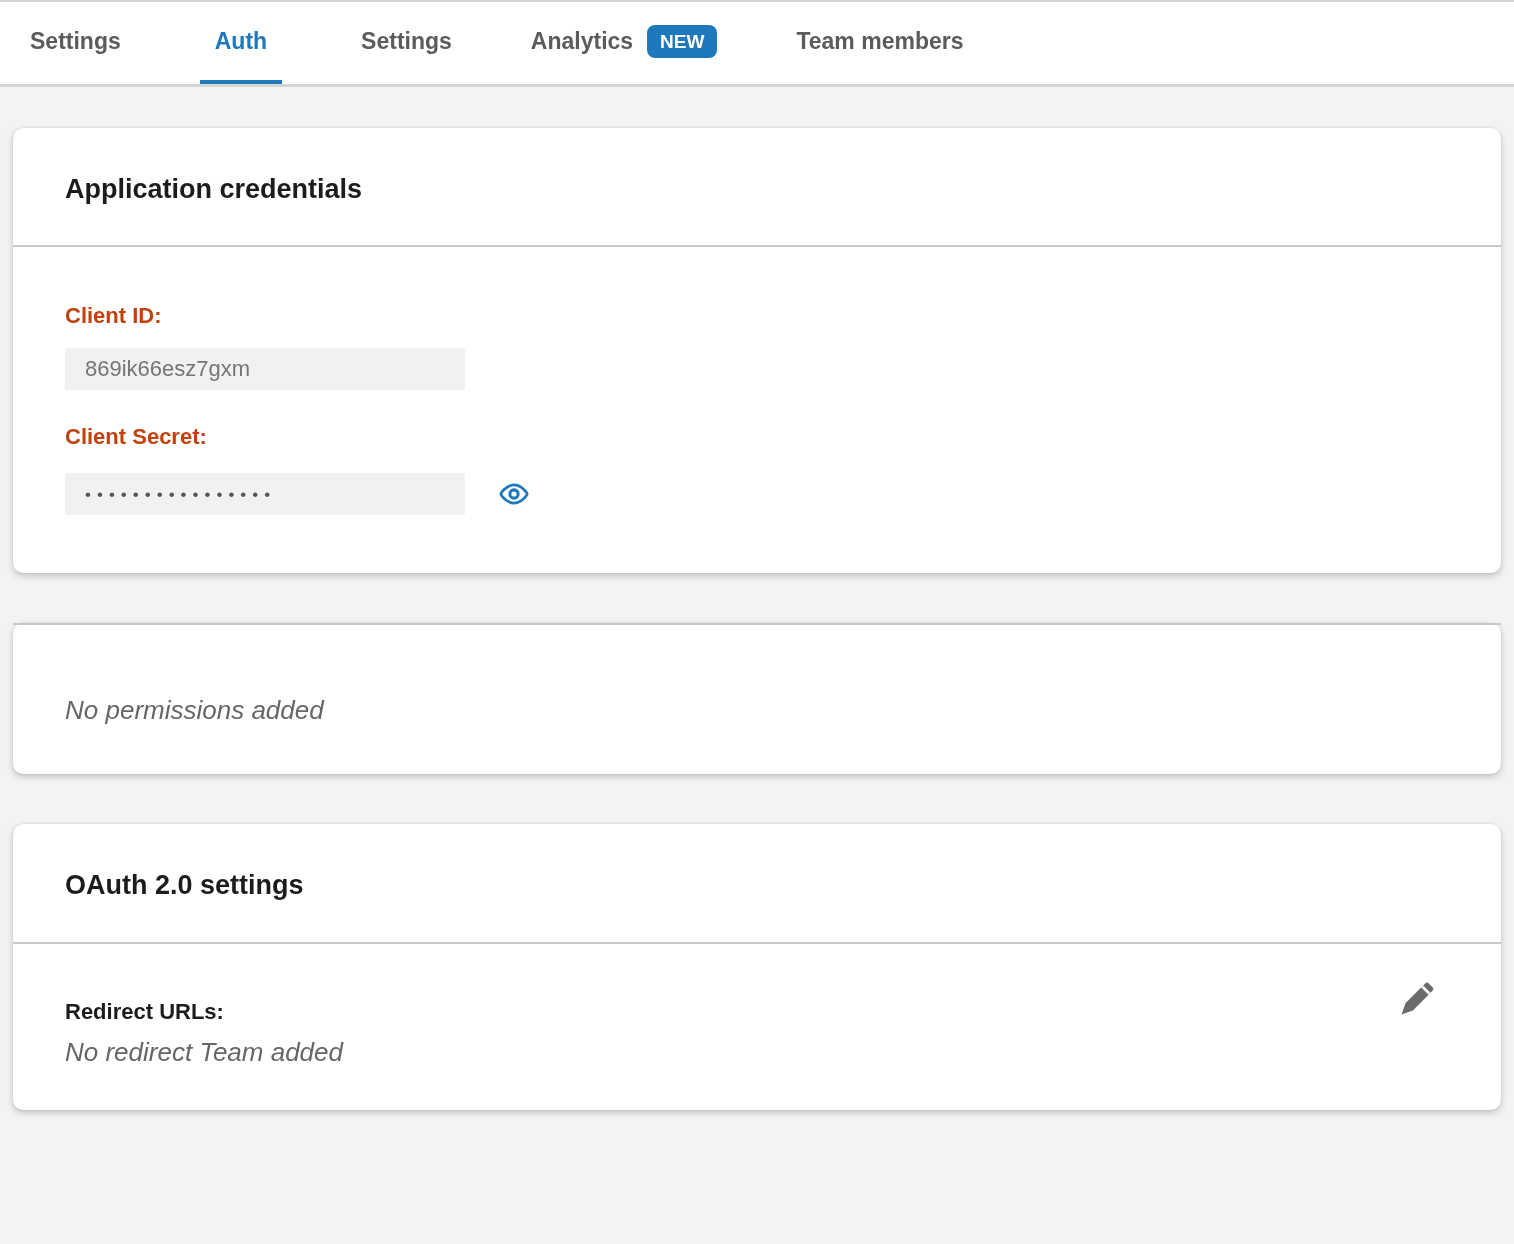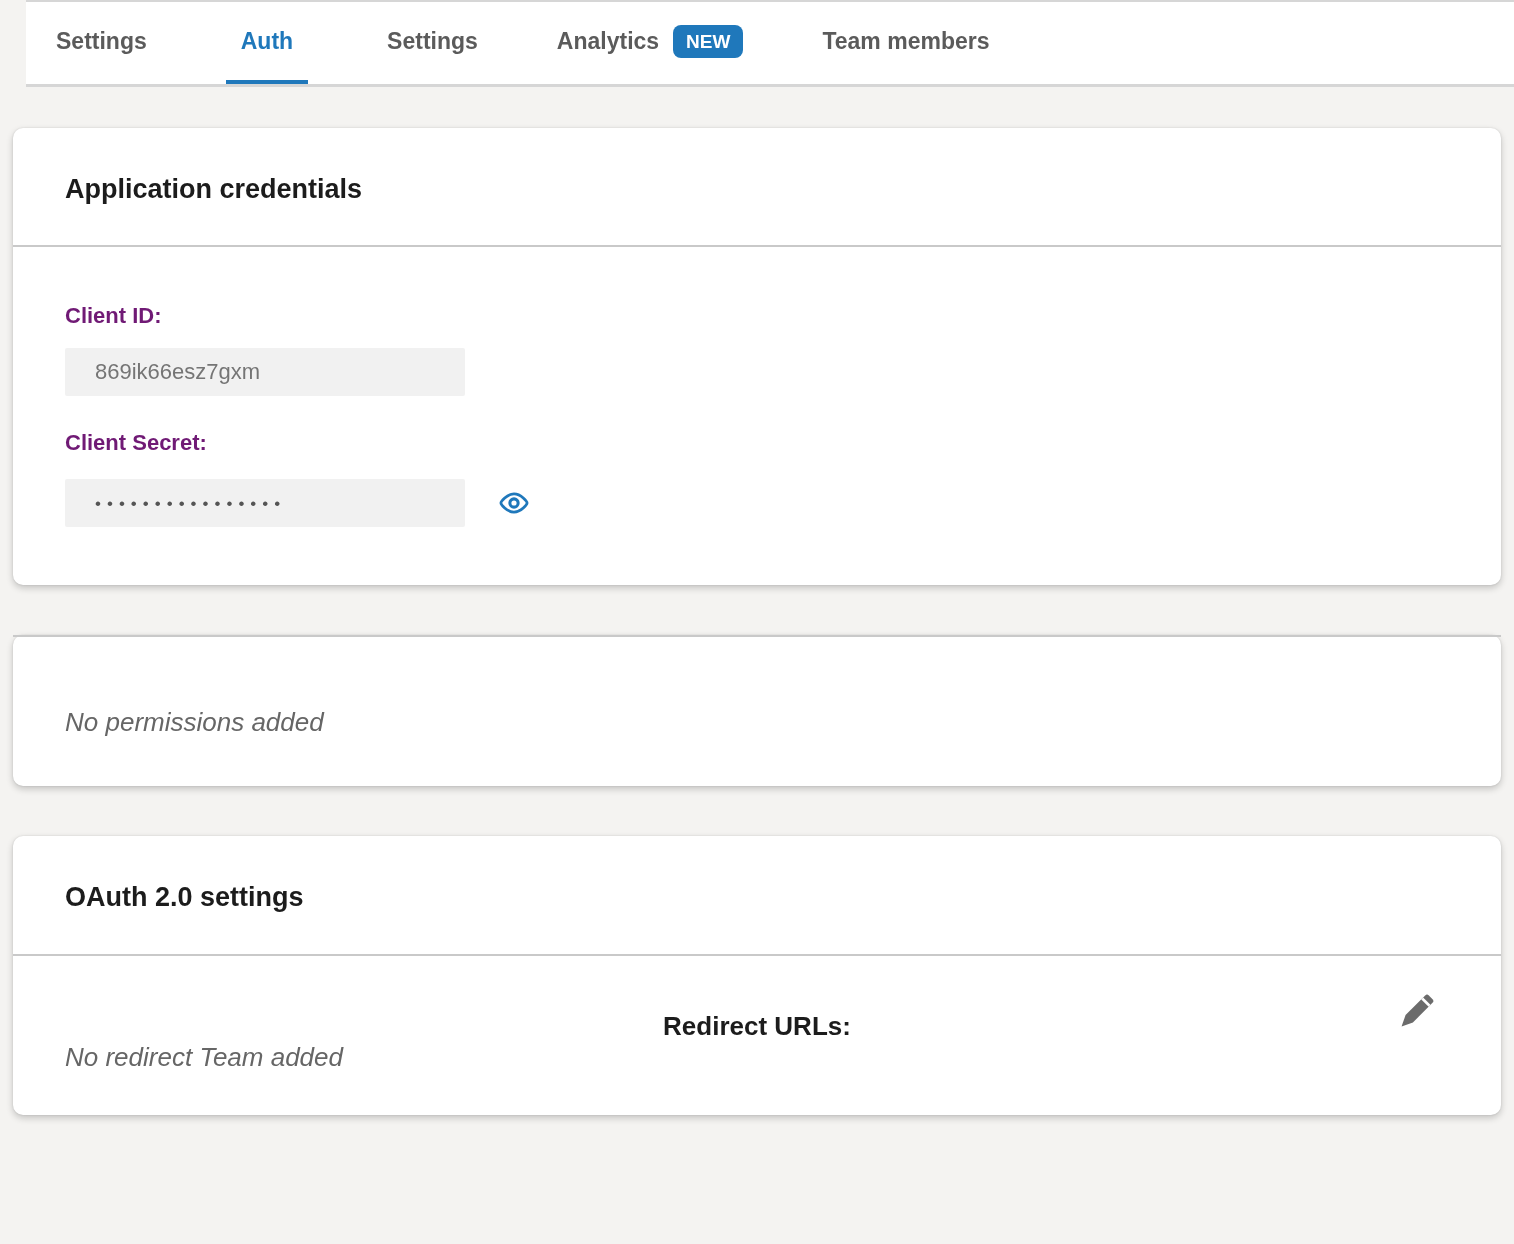--- a/index.html
+++ b/index.html
@@ -15,21 +15,20 @@
   
   .tabbar {
     background: #ffffff;
     border-top: 2px solid #d6d6d6;
     border-bottom: 3px solid #d6d6d6;
     height: 87px;
     box-sizing: border-box;
     display: flex;
     align-items: stretch;
     padding-left: 30px;
-    margin-left: 26px;
   }
   .tab {
     display: flex;
     align-items: center;
     gap: 14px;
     margin-right: 79px;
     font-size: 23px;
     font-weight: 600;
     color: #5b5b5b;
     border-bottom: 4px solid transparent;
@@ -70,33 +69,33 @@
     border: none;
     border-top: 2px solid #c9c9c9;
     margin: 0;
   }
 
   
   .cred-body { padding: 56px 52px 58px; }
   .field-label {
     font-size: 22px;
     font-weight: 700;
-    color: #701a75;
+    color: #c2410c;
     margin-bottom: 19px;
   }
   .field-box {
     width: 400px;
-    height: 48px;
+    height: 42px;
     box-sizing: border-box;
     background: #f1f1f1;
     border: none;
     border-radius: 2px;
     display: flex;
     align-items: center;
-    padding-left: 30px;
+    padding-left: 20px;
     font-size: 22px;
     color: #757575;
   }
   .field-gap { height: 34px; }
   .label-gap-tight { margin-bottom: 23px; }
   .secret-row { display: flex; align-items: center; }
   .secret-dots {
     font-size: 17px;
     letter-spacing: 6px;
     color: #555555;
@@ -116,25 +115,24 @@
   .perm-body { padding: 70px 52px 48px; }
   .empty-text {
     font-style: italic;
     font-size: 26px;
     color: #666666;
   }
 
   
   .oauth-body { position: relative; padding: 55px 52px 42px; }
   .oauth-label {
-    font-size: 26px;
+    font-size: 22px;
     font-weight: 700;
     color: #1c1c1c;
-    margin-bottom: 0;
-    text-align: center;
+    margin-bottom: 12px;
   }
   .edit-btn {
     position: absolute;
     top: 33px;
     right: 62px;
     background: none;
     border: none;
     padding: 0;
     cursor: pointer;
   }

